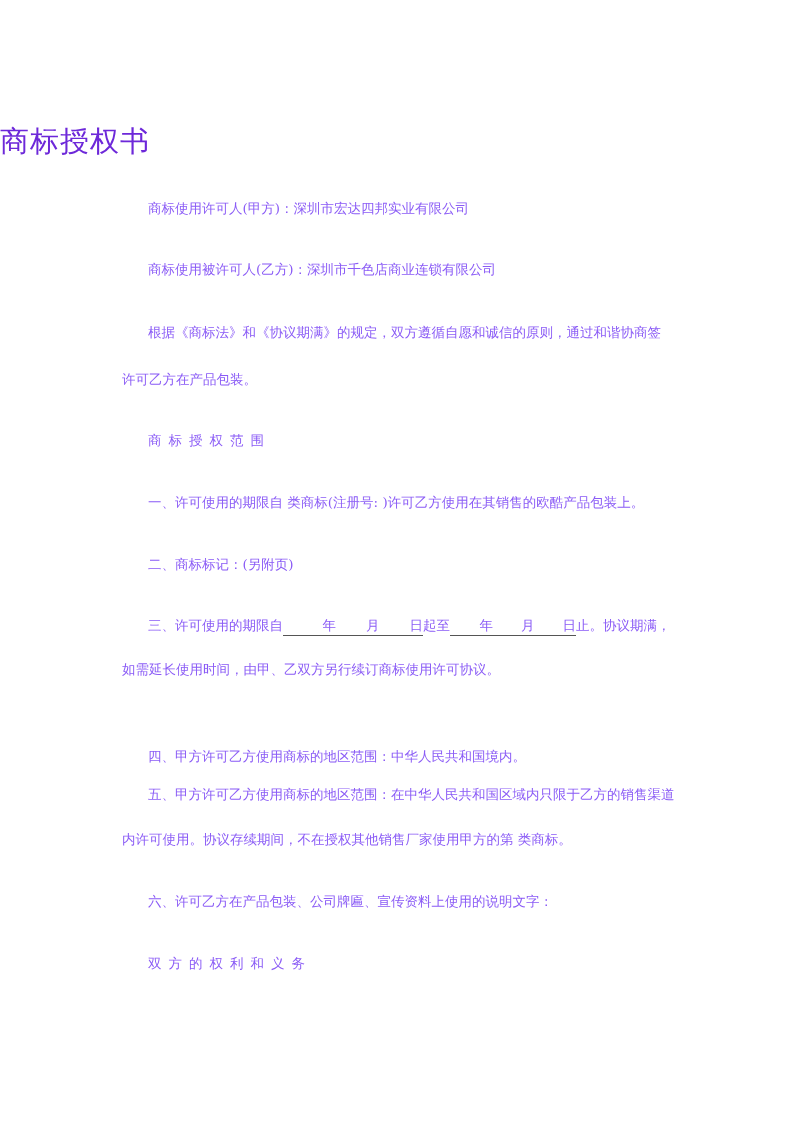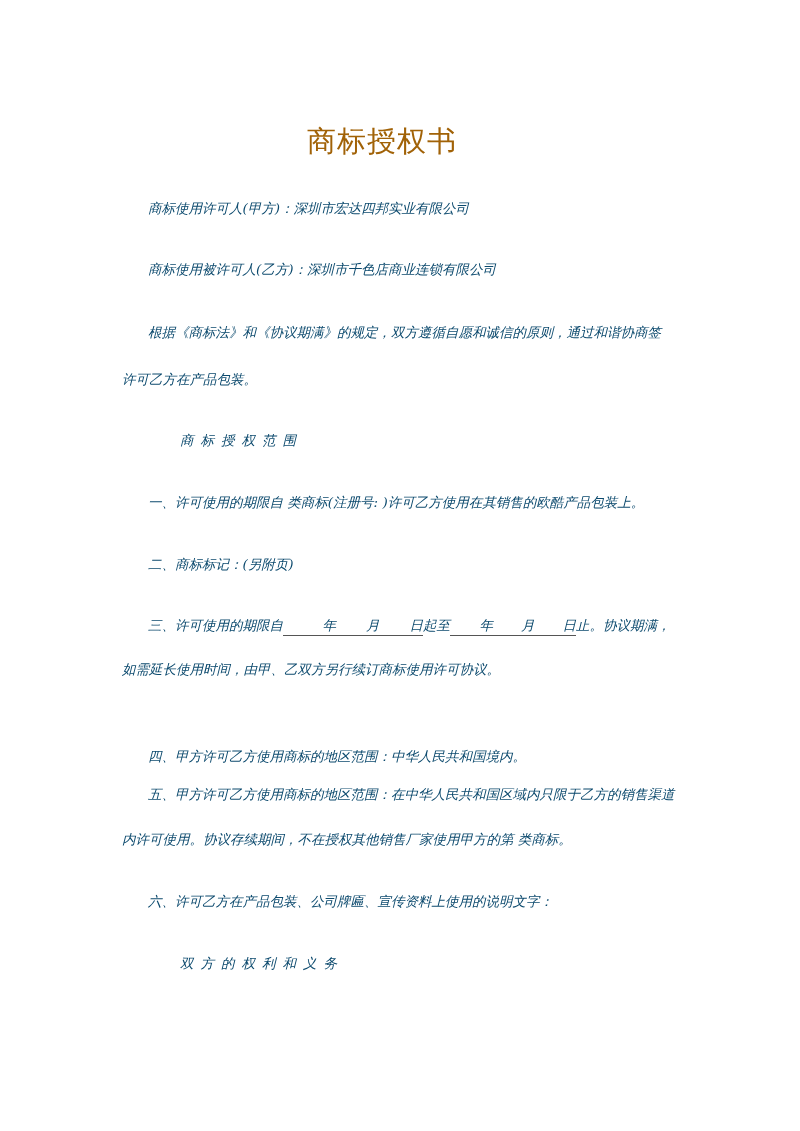--- a/index.html
+++ b/index.html
@@ -1,22 +1,22 @@
 <!DOCTYPE html>
 <html><head>
 <meta charset="utf-8">
 <style>
   html, body { margin: 0; padding: 0; background: #ffffff; }
   body { width: 800px; height: 1131px; position: relative; overflow: hidden;
          font-family: "DejaVu Serif", "Liberation Serif", serif; color: #333; }
-  .title { position: absolute; top: 122px; left: 0; width: 764px; text-align: center;
-           font-size: 29px; color: #a16207; font-family: "DejaVu Sans", "Liberation Sans", sans-serif; letter-spacing: 1px; }
-  .line { position: absolute; left: 122px; font-size: 13.5px; white-space: nowrap; color: #0c4a6e; font-style: italic; }
+  .title { position: absolute; top: 122px; left: 0; width: 764px; 
+           font-size: 29px; color: #6d28d9; font-family: "DejaVu Sans", "Liberation Sans", sans-serif; letter-spacing: 1px; }
+  .line { position: absolute; left: 122px; font-size: 13.5px; white-space: nowrap; color: #8b5cf6; }
   .ind { left: 148px; }
-  .spaced { letter-spacing: 7px; margin-left: 32px; }
+  .spaced { letter-spacing: 7px; }
   .blank { display: inline-block; border-bottom: 1px solid #555; text-align: right; }
 </style>
 </head>
 <body>
 
 <div class="title">商标授权书</div>
 
 <div class="line ind" style="top:200px">商标使用许可人(甲方)：深圳市宏达四邦实业有限公司</div>
 <div class="line ind" style="top:261px">商标使用被许可人(乙方)：深圳市千色店商业连锁有限公司</div>
 

